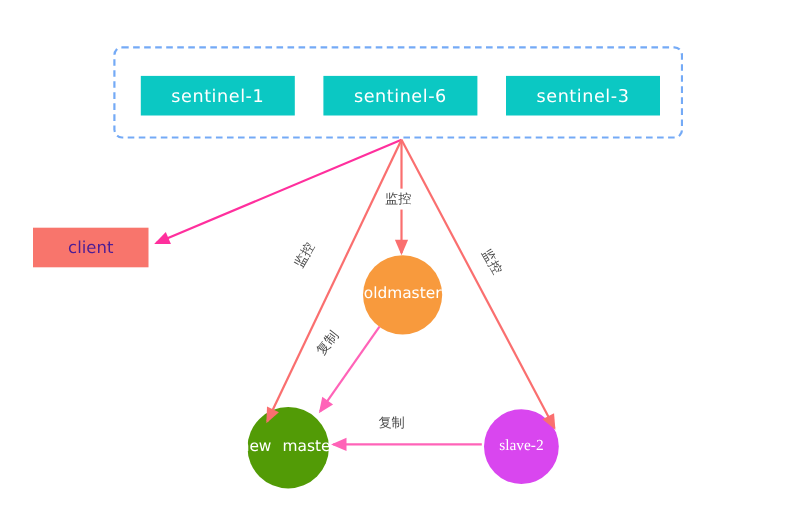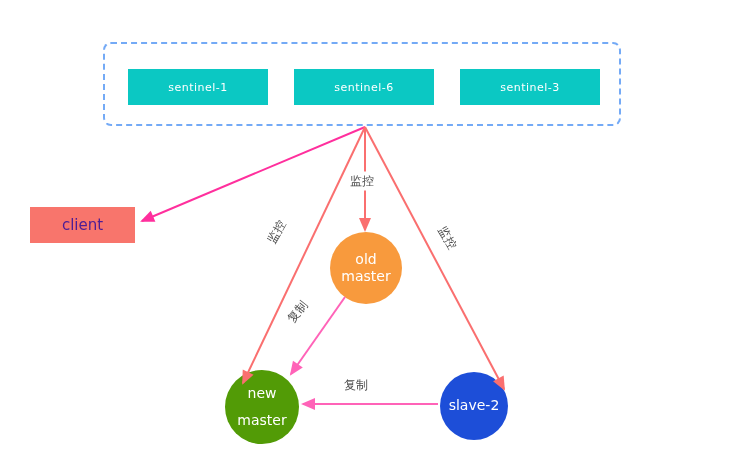--- a/index.html
+++ b/index.html
@@ -6,37 +6,37 @@
   .canvas{
     position:relative;width:729px;height:467px;background:#ffffff;overflow:hidden;
     font-family:"DejaVu Sans", sans-serif;
   }
   .sentinel-box{
     position:absolute;left:103px;top:42px;width:518px;height:84px;
     border:2px dashed #74aaf6;border-radius:8px;box-sizing:border-box;
   }
   .sentinel-node{
     position:absolute;top:69px;width:140px;height:36px;background:#0bc8c3;
-    color:#ffffff;font-size:11px;display:flex;align-items:center;justify-content:center;
+    color:#ffffff;font-size:16px;display:flex;align-items:center;justify-content:center;
     letter-spacing:0.5px;
   }
   .sentinel-1{left:128px;}
   .sentinel-2{left:294px;}
   .sentinel-3{left:460px;}
   .client-node{
     position:absolute;left:30px;top:207px;width:105px;height:36px;background:#f8756c;
     color:#4c1d95;font-size:15px;display:flex;align-items:center;justify-content:center;
   }
   .circle{
     position:absolute;border-radius:50%;color:#fff;font-size:14px;line-height:1.25;
-    display:flex;flex-direction:column;align-items:center;justify-content:center;text-align:left;
+    display:flex;flex-direction:row;align-items:center;justify-content:center;text-align:left;
   }
   .old-master{left:330px;top:232px;width:72px;height:72px;background:#f89a3d;}
   .new-master{left:225px;top:370px;width:74px;height:74px;background:#529b06;gap:10px;}
-  .slave-2{left:440px;top:372px;width:68px;height:68px;background:#1d4ed8;}
+  .slave-2{left:440px;top:372px;width:68px;height:68px;background:#d946ef;font-family:Liberation Serif, serif;}
   svg.edges{position:absolute;left:0;top:0;width:729px;height:467px;pointer-events:none;}
   .edge-label{
     position:absolute;font-size:12px;color:#4a4a4a;background:#ffffff;
     padding:1px 3px;white-space:nowrap;z-index:5;
   }
   .lbl-monitor-center{left:362px;top:181px;transform:translate(-50%,-50%);}
   .lbl-monitor-left{left:277px;top:232px;transform:translate(-50%,-50%) rotate(-60deg);}
   .lbl-monitor-right{left:447px;top:238px;transform:translate(-50%,-50%) rotate(60deg);}
   .lbl-replicate-diag{left:298px;top:312px;transform:translate(-50%,-50%) rotate(-52deg);}
   .lbl-replicate-horiz{left:356px;top:385px;transform:translate(-50%,-50%);}

